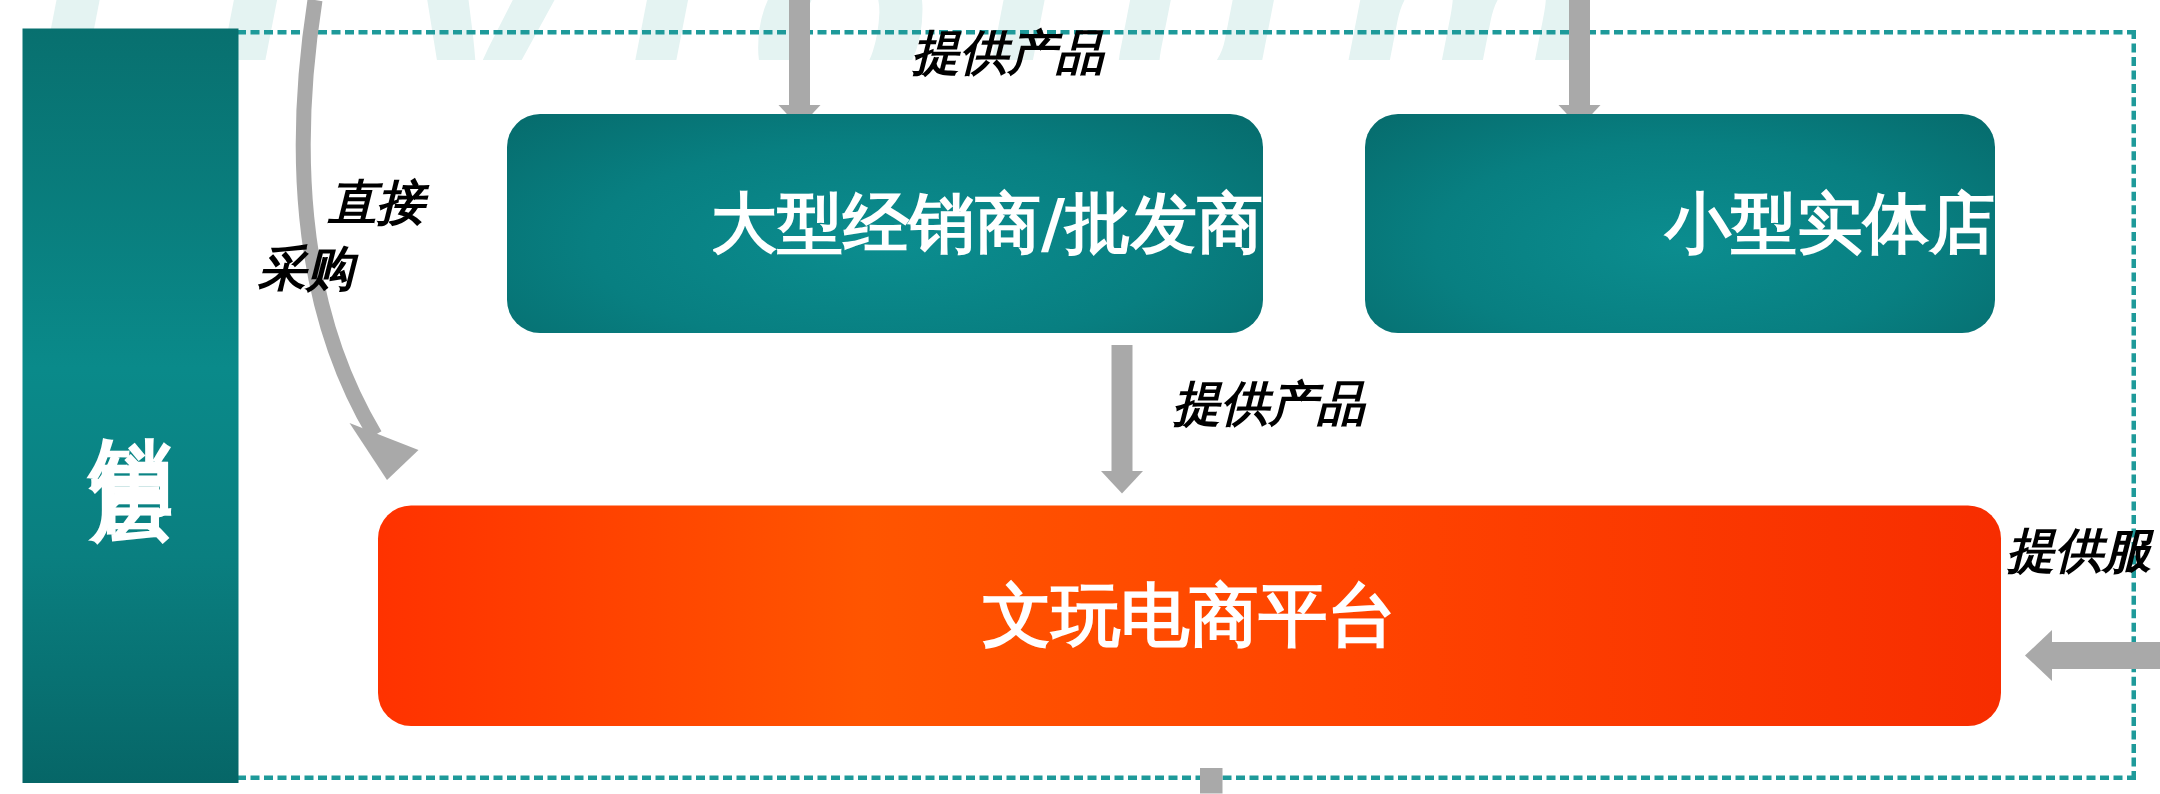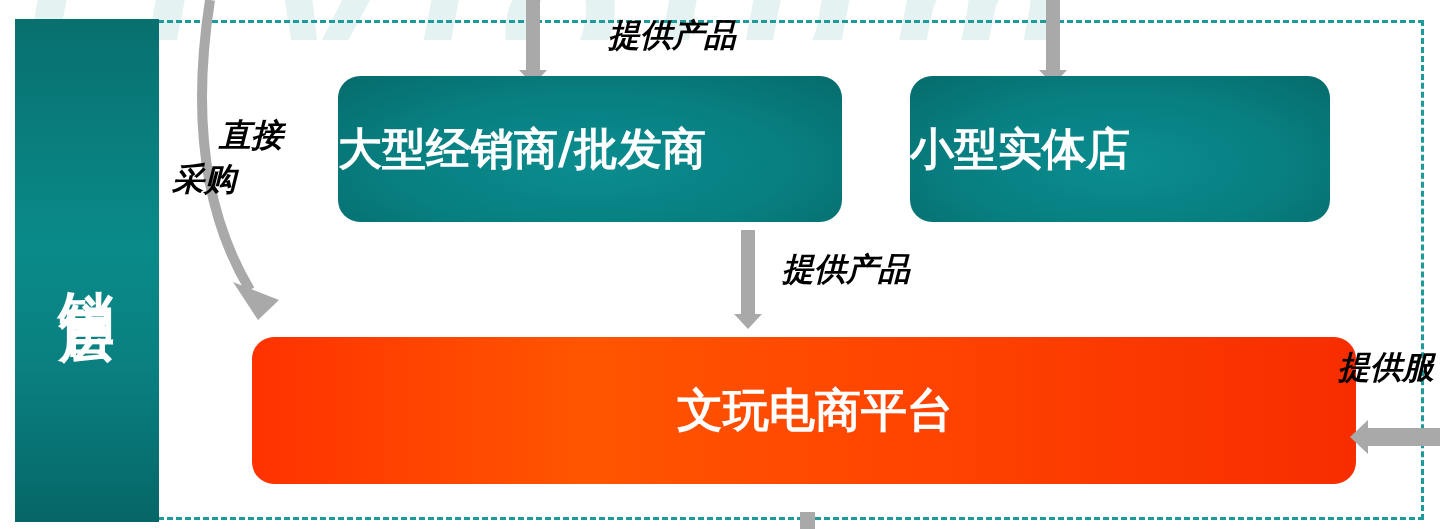--- a/index.html
+++ b/index.html
@@ -28,31 +28,31 @@
       display: flex; align-items: center; justify-content: center;
     }
     .layer-label span {
       writing-mode: vertical-rl; text-orientation: upright;
       color: #ffffff; font-weight: bold; font-size: 56px; letter-spacing: 10px;
       margin-top: -18px;
     }
     .teal-box {
       position: absolute; top: 76px; height: 146px; border-radius: 22px;
       background: radial-gradient(ellipse at 50% 60%, #0b8d8f 0%, #087f81 55%, #066b6c 100%);
-      display: flex; align-items: center; justify-content: flex-start;
+      display: flex; align-items: center; justify-content: flex-end;
       color: #ffffff; font-weight: bold; font-size: 44px;
     }
     .box-dealer { left: 338px; width: 504px; }
     .box-store { left: 910px; width: 420px; }
     .platform-box {
       position: absolute; left: 252px; top: 337px; width: 1082px; height: 147px;
       border-radius: 22px;
       background: linear-gradient(90deg, #ff3200 0%, #ff5500 30%, #ff4400 60%, #f72d00 100%);
       display: flex; align-items: center; justify-content: center;
-      color: #ffffff; font-weight: bold; font-size: 46px; padding-left: 22px;
+      color: #ffffff; font-weight: bold; font-size: 46px;
     }
     .italic-label {
       position: absolute; color: #000000; font-weight: bold; font-style: italic;
       font-size: 32px; white-space: nowrap;
     }
     .arrow-v { position: absolute; width: 14px; background: #a9a9a9; }
     .arrow-head-down {
       position: absolute; width: 0; height: 0;
       border-left: 14px solid transparent; border-right: 14px solid transparent;
       border-top: 15px solid #a9a9a9;

